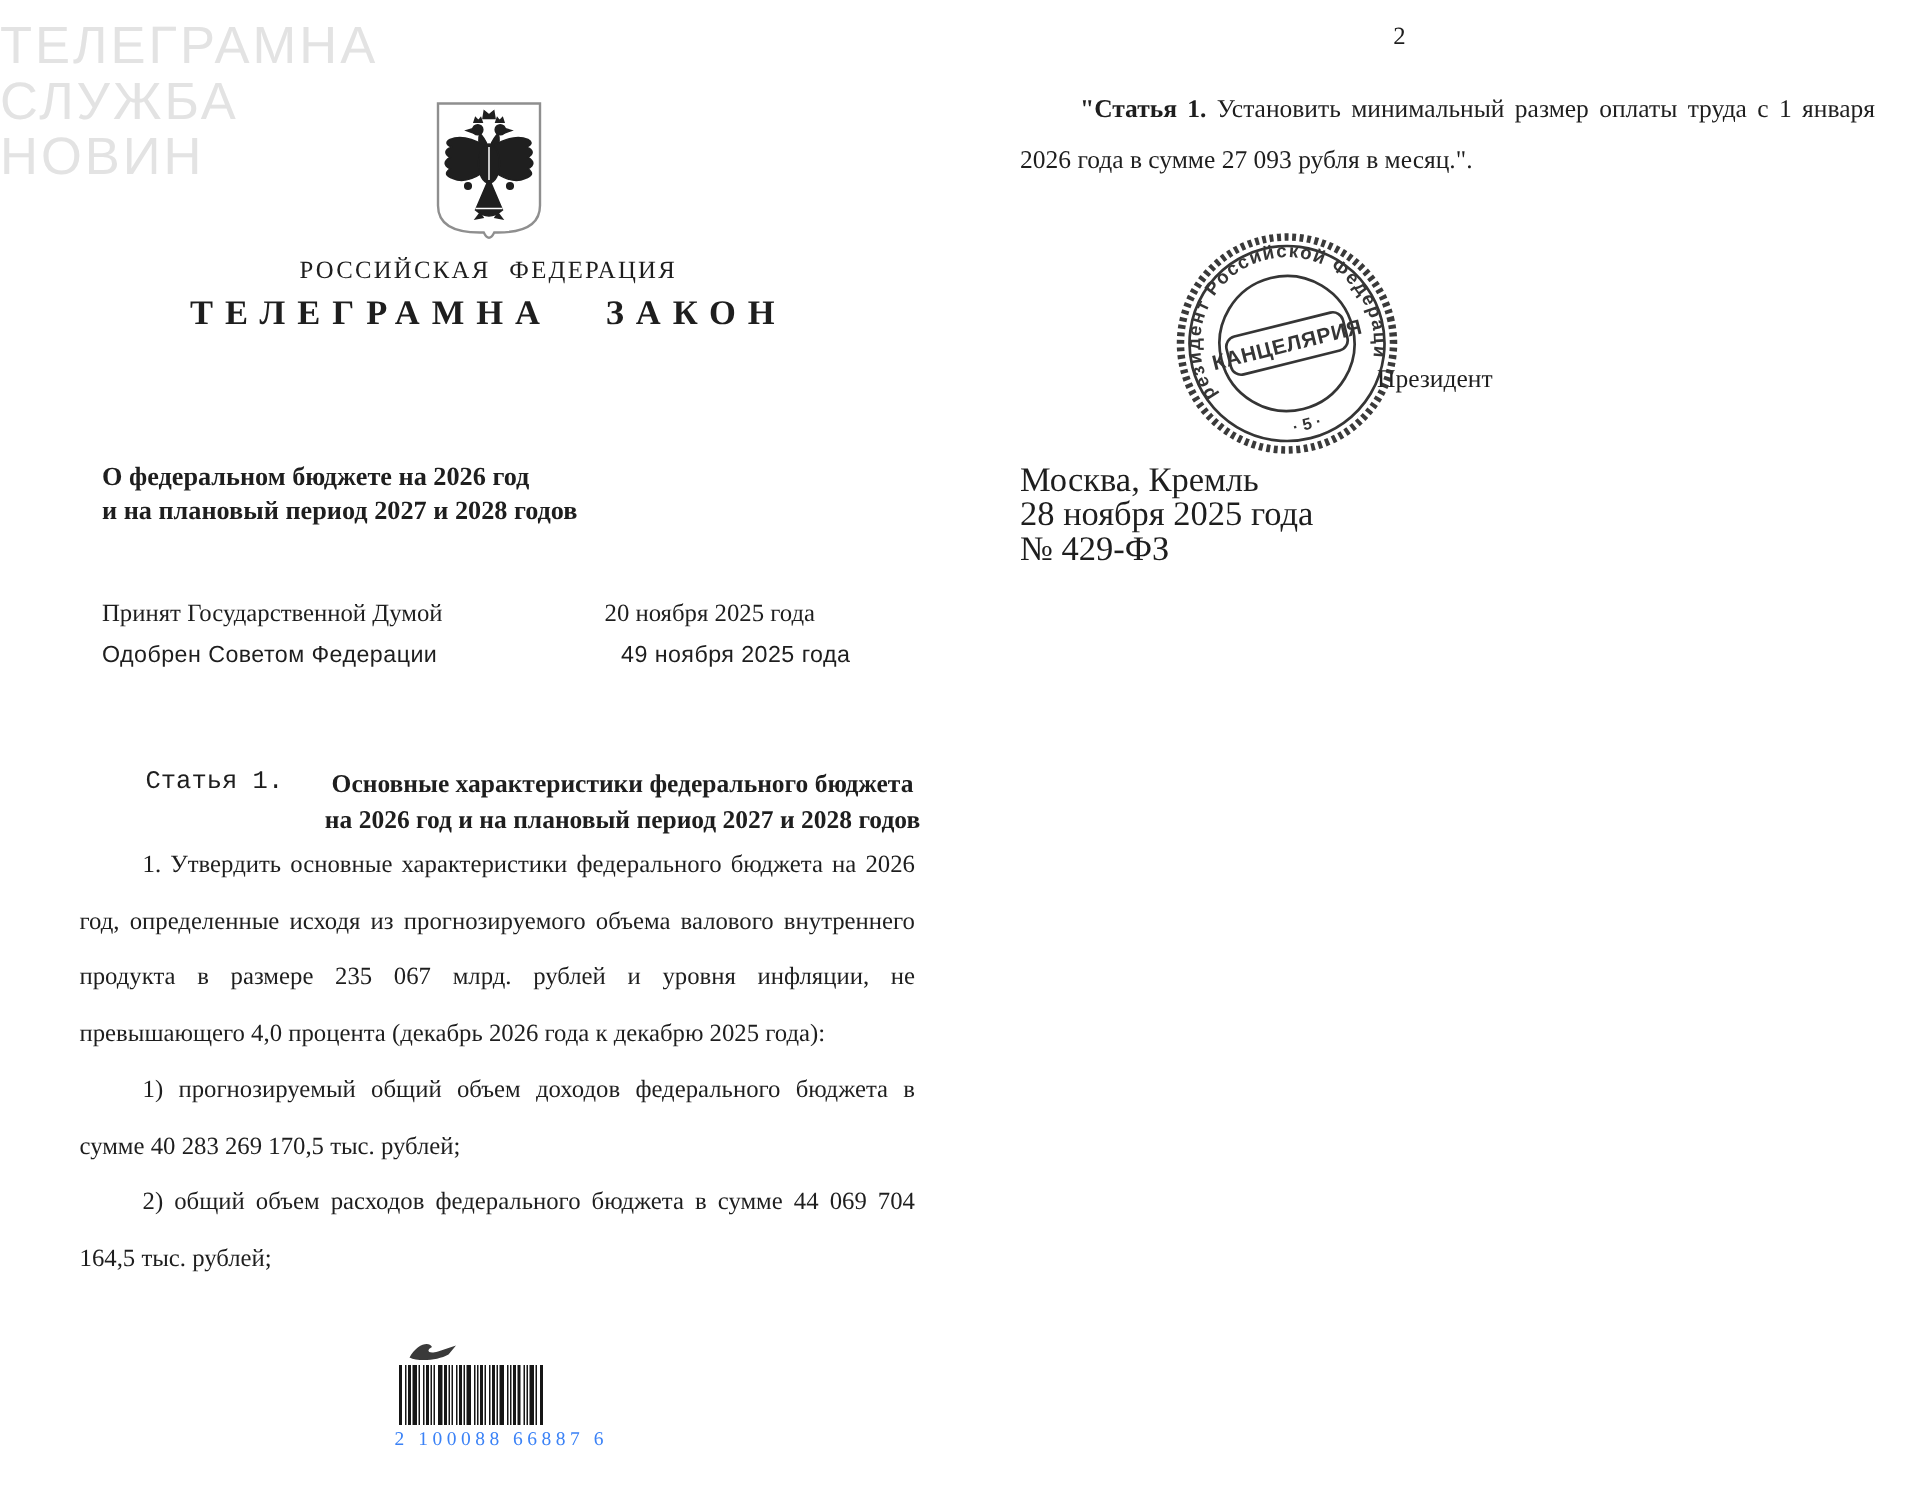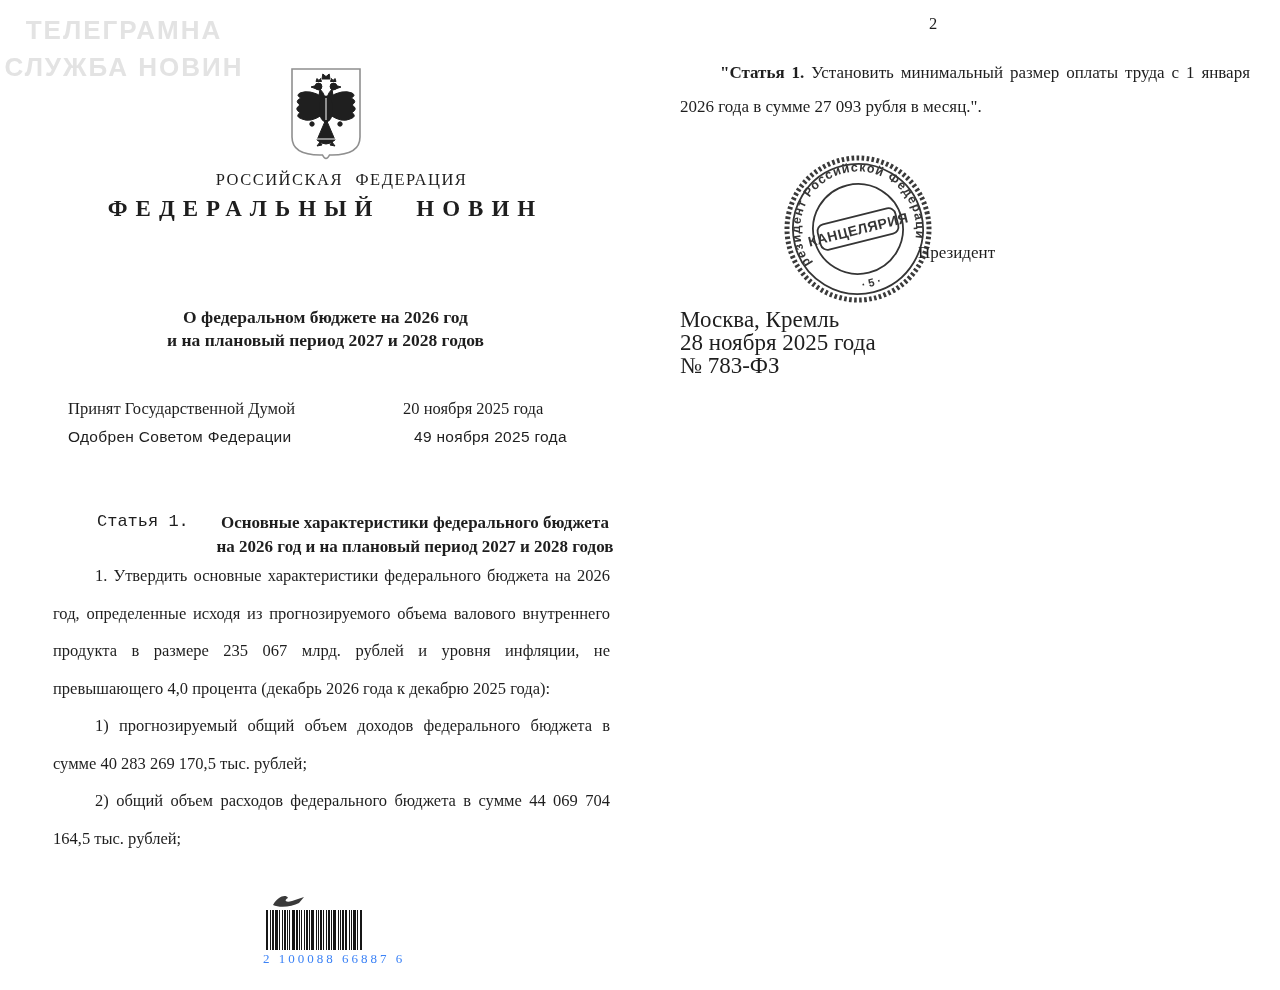--- a/index.html
+++ b/index.html
@@ -12,38 +12,38 @@
     overflow: hidden;
     font-family: "Liberation Serif", "DejaVu Serif", serif;
     color: #1e1e1e;
   }
   .abs { position: absolute; }
 
   
   .watermark {
     left: 0; top: 12px; width: 248px;
     font-family: "Liberation Sans", "DejaVu Sans", sans-serif;
-    font-size: 26px; line-height: 37px; font-weight: 700;
-    letter-spacing: 2px; text-align: center;
+    font-size: 35px; line-height: 37px; font-weight: 400;
+    letter-spacing: 2px; text-align: left;
     color: #e3e3e3; white-space: pre-line;
     user-select: none;
   }
 
   
   .coat { left: 287px; top: 66px; width: 78px; height: 94px; }
   .country {
-    left: 69px; top: 170px; width: 545px; text-align: center;
+    left: 53px; top: 170px; width: 545px; text-align: center;
     font-size: 16.5px; letter-spacing: 1.5px; word-spacing: 7px;
   }
   .doc-type {
     left: 53px; top: 196px; width: 545px; text-align: center;
     font-size: 23px; font-weight: bold; letter-spacing: 8px; word-spacing: 22px;
   }
   .law-title {
-    left: 53px; top: 306px; width: 545px; text-align: center;
+    left: 68px; top: 306px; width: 545px; 
     font-size: 17.5px; font-weight: bold; line-height: 23px; white-space: pre-line;
   }
   .adoption { left: 55px; top: 399px; width: 548px; font-size: 16.5px; }
   .adoption-row { display: flex; margin-bottom: 9px; margin-left: 13px; }
   .adoption-row .lab { flex: 0 0 335px; }
   .adoption-row.alt { font-family: "Liberation Sans", "DejaVu Sans", sans-serif; font-size: 15.5px; letter-spacing: .3px; gap: 11px; }
 
   .article-head { left: 97px; top: 511px; width: 500px; font-size: 17px; }
   .article-head .art-label { position: absolute; left: 0; top: 1px; font-family: Liberation Mono, monospace; }
   .article-head .art-title {
@@ -120,21 +120,21 @@
         <circle cx="53" cy="58" r="2.2"></circle>
       </g>
       <g stroke="#ffffff" stroke-width="1">
         <line x1="39" y1="32" x2="39" y2="54"></line>
         <line x1="30" y1="73" x2="48" y2="73"></line>
       </g>
     </svg>
   </div>
 
   <div class="abs country">РОССИЙСКАЯ ФЕДЕРАЦИЯ</div>
-  <div class="abs doc-type">ФЕДЕРАЛЬНЫЙ НОВИН</div>
+  <div class="abs doc-type">ТЕЛЕГРАМНА ЗАКОН</div>
   <div class="abs law-title">О федеральном бюджете на 2026 год
 и на плановый период 2027 и 2028 годов</div>
 
   <div class="abs adoption">
     <div class="adoption-row">
       <span class="lab">Принят Государственной Думой</span>
       <span class="val">20 ноября 2025 года</span>
     </div>
     <div class="adoption-row alt">
       <span class="lab">Одобрен Советом Федерации</span>
@@ -220,16 +220,16 @@
       </text>
       <text x="0" y="59" text-anchor="middle" font-family="Liberation Sans, DejaVu Sans, sans-serif" font-size="11" font-weight="bold">· 5 ·</text>
       <rect x="-40" y="-13" width="80" height="26" rx="7" fill="none" stroke="#262626" stroke-width="1.8"></rect>
       <text x="0" y="5.5" text-anchor="middle" font-family="Liberation Sans, DejaVu Sans, sans-serif" font-size="14" font-weight="bold" letter-spacing="0.5">КАНЦЕЛЯРИЯ</text>
     </svg>
   </div>
 
   <div class="abs issue-block">
     <div>Москва, Кремль</div>
     <div>28 ноября 2025 года</div>
-    <div>№ 783-ФЗ</div>
+    <div>№ 429-ФЗ</div>
   </div>
 
 </div>
 
 </body></html>

